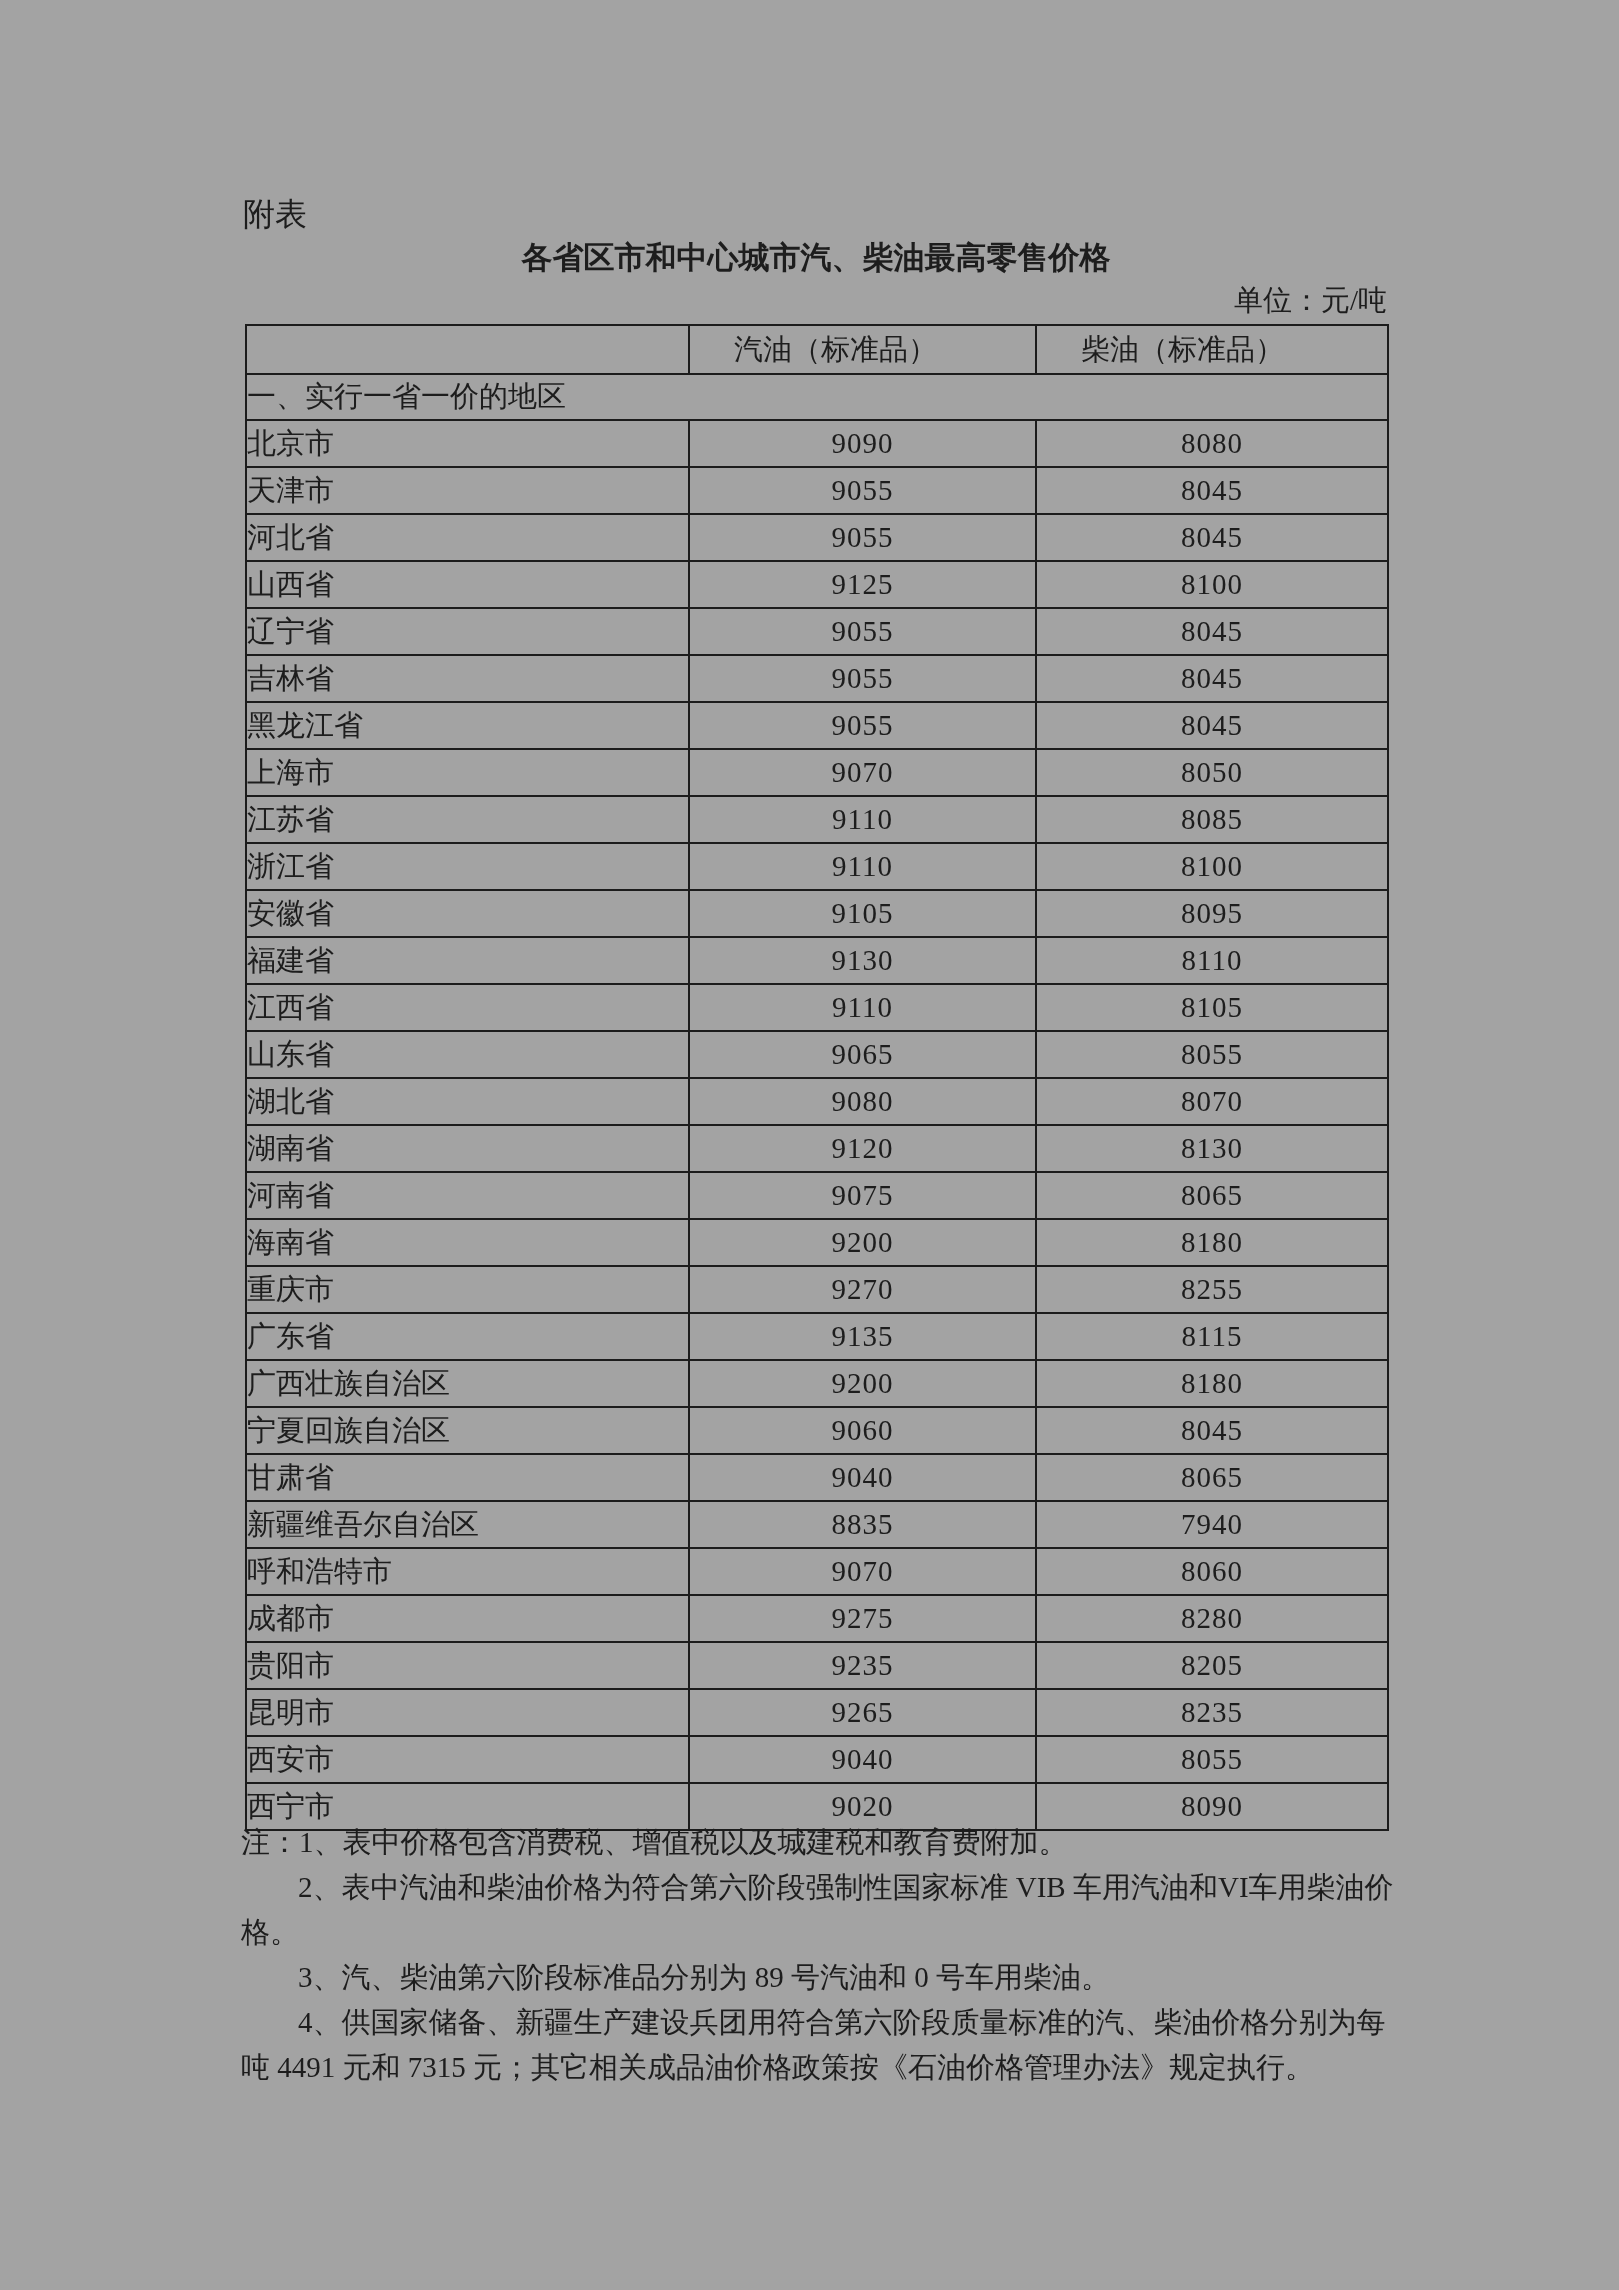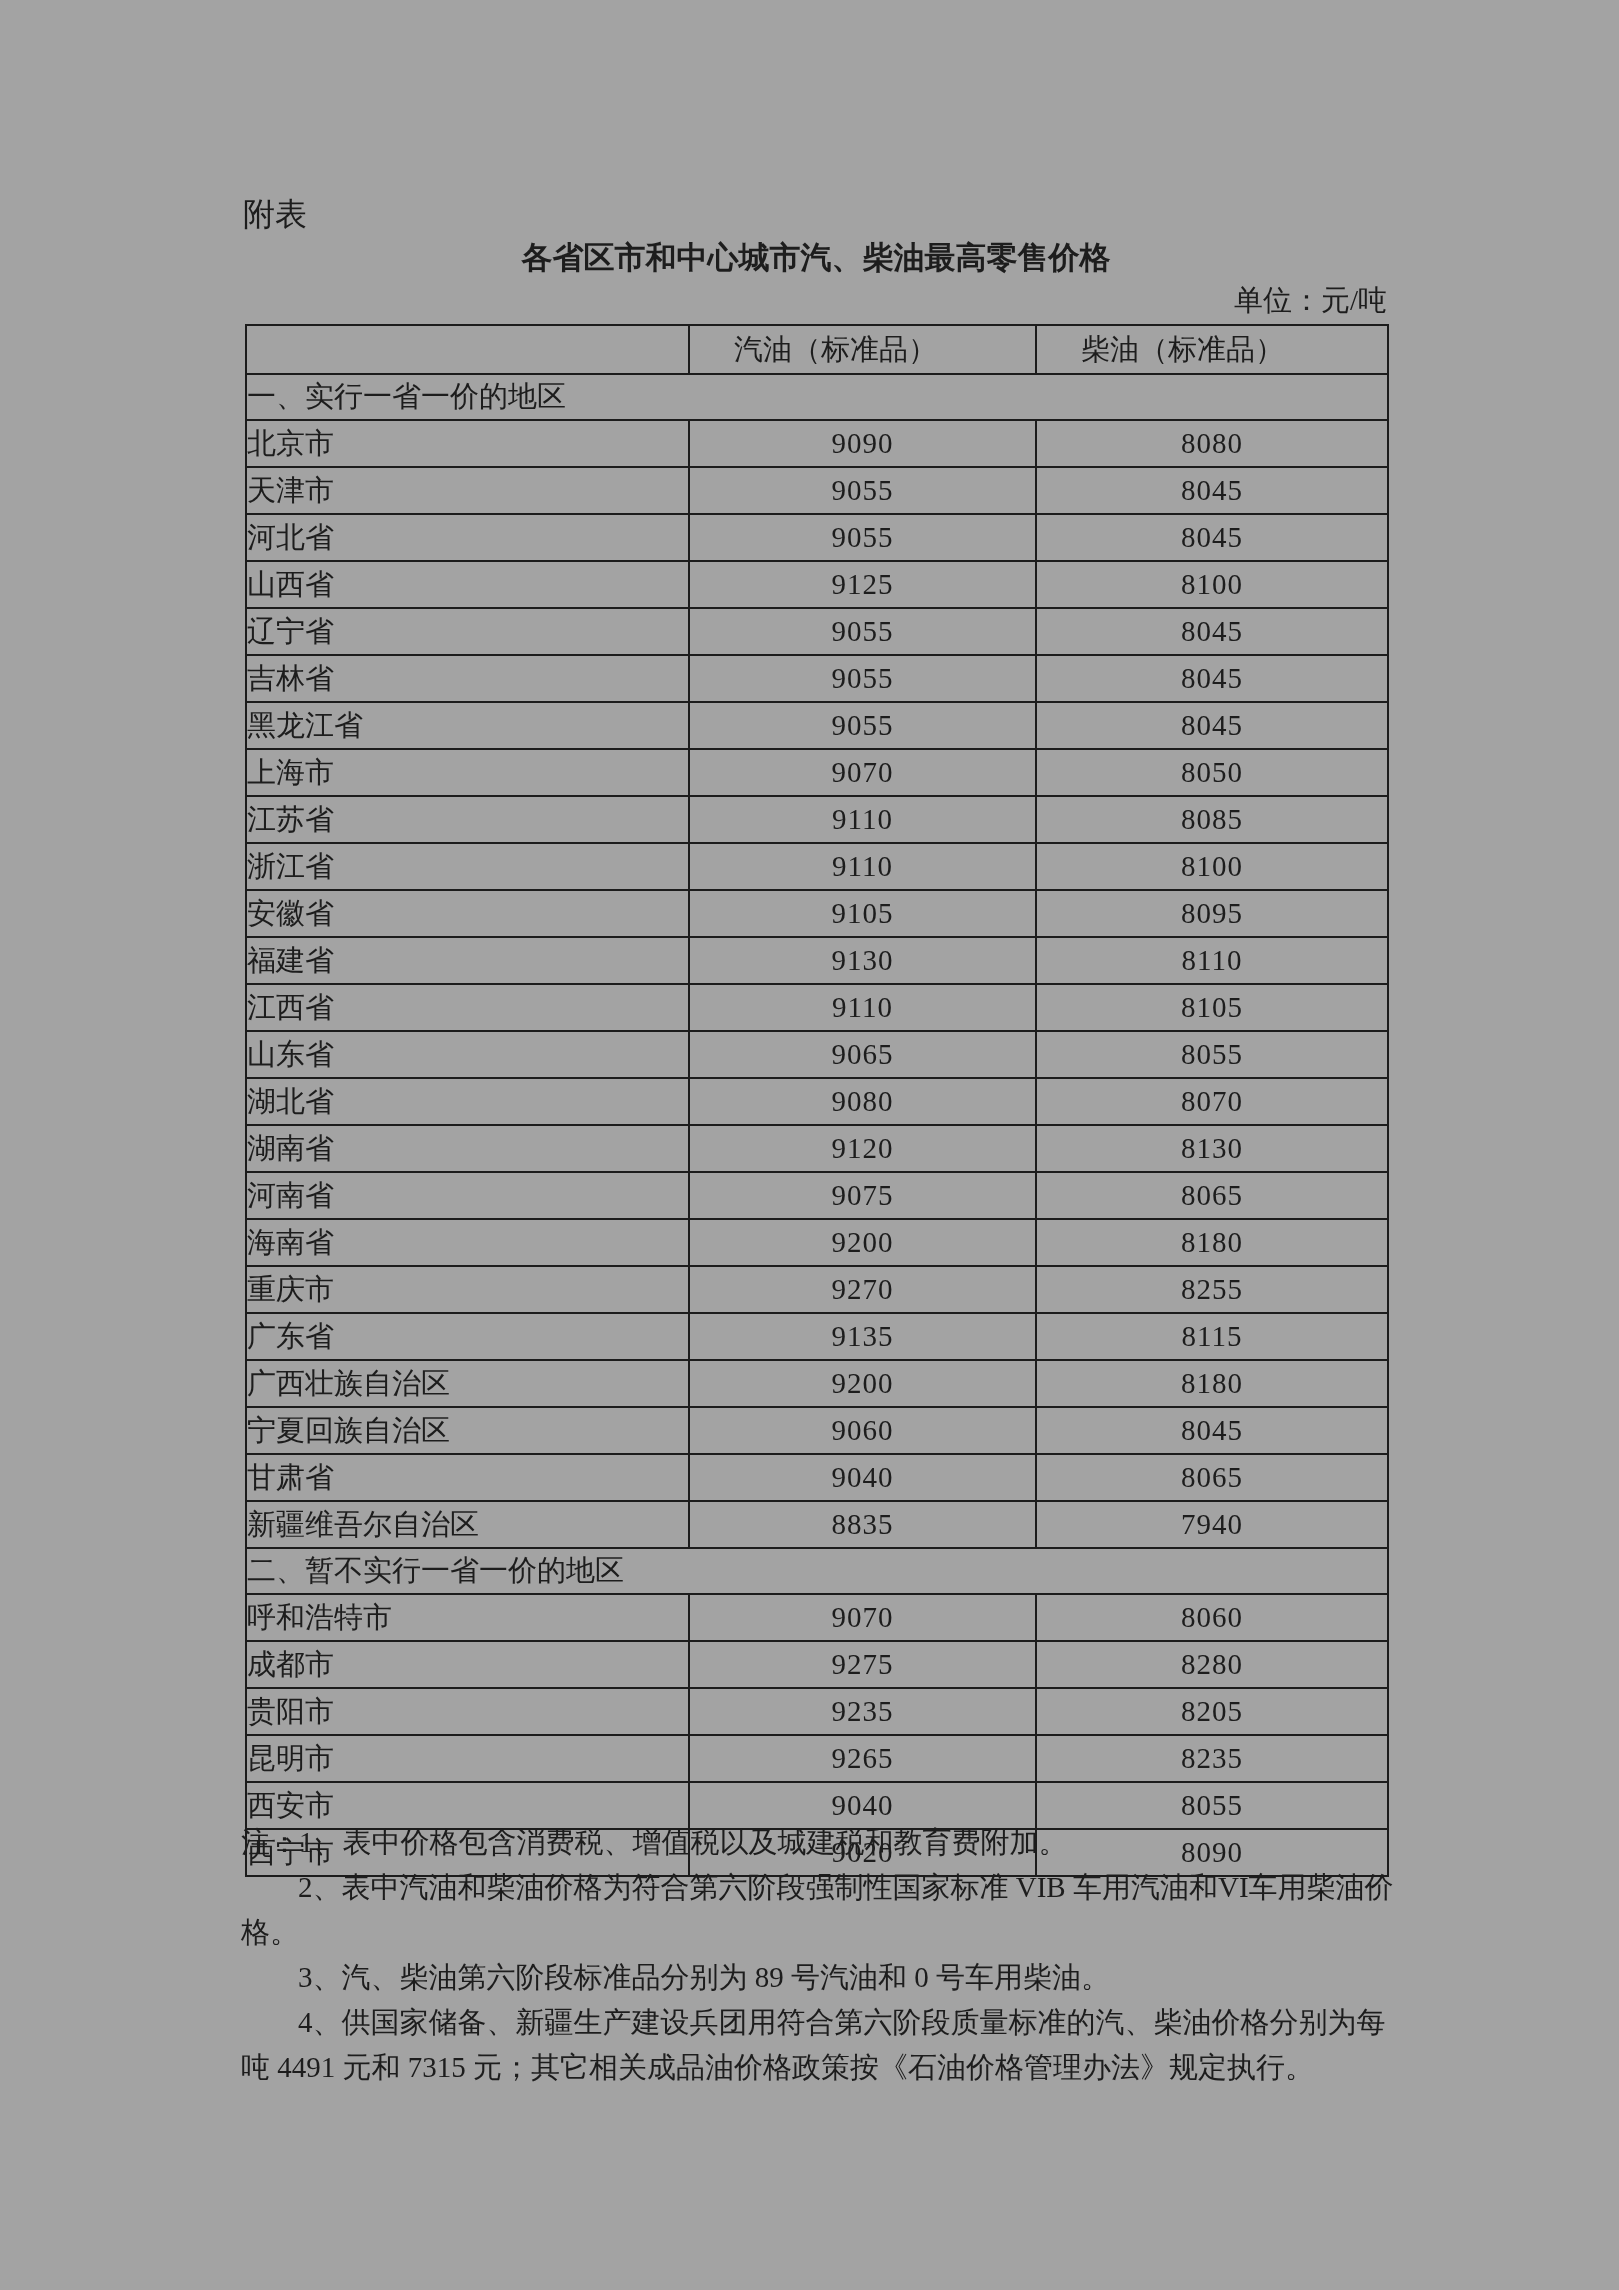--- a/index.html
+++ b/index.html
@@ -252,23 +252,20 @@
           <td class="region-cell">甘肃省</td>
           <td class="num-cell">9040</td>
           <td class="num-cell">8065</td>
         </tr>
         <tr>
           <td class="region-cell">新疆维吾尔自治区</td>
           <td class="num-cell">8835</td>
           <td class="num-cell">7940</td>
         </tr>
         <tr>
-          <td colspan="3" class="section-cell">二、暂不实行一省一价的地区</td>
-        </tr>
-        <tr>
           <td class="region-cell">呼和浩特市</td>
           <td class="num-cell">9070</td>
           <td class="num-cell">8060</td>
         </tr>
         <tr>
           <td class="region-cell">成都市</td>
           <td class="num-cell">9275</td>
           <td class="num-cell">8280</td>
         </tr>
         <tr>

